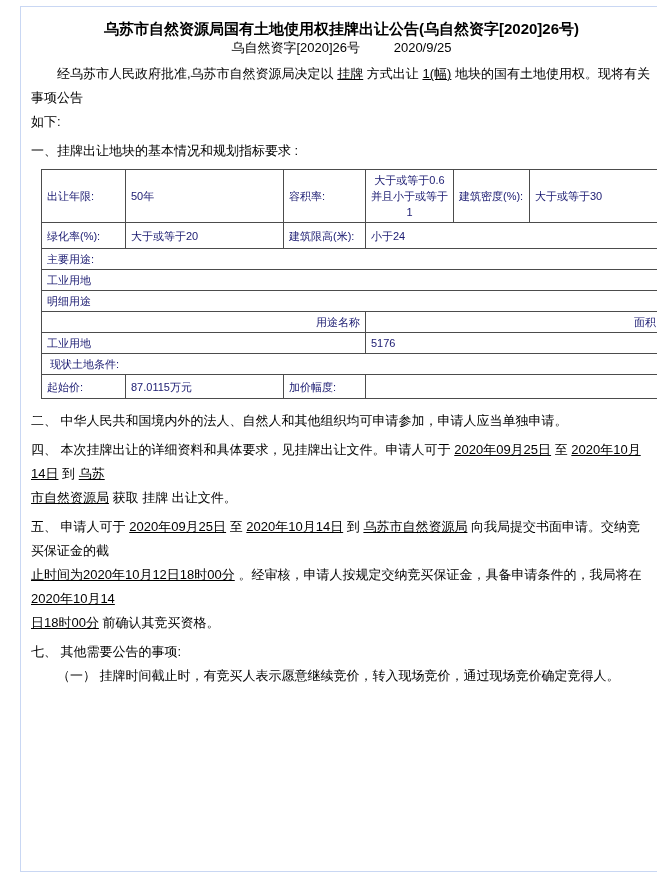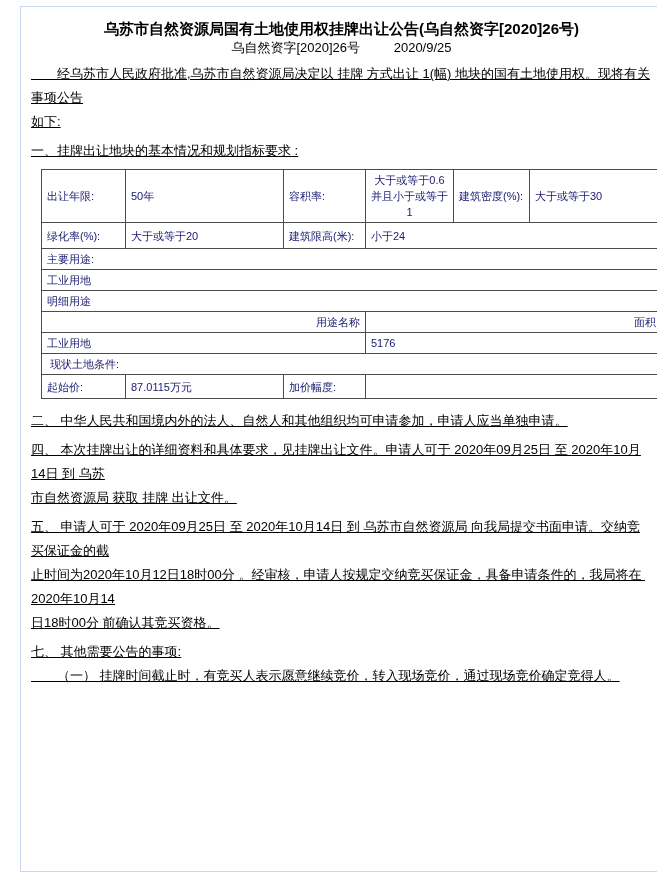--- a/index.html
+++ b/index.html
@@ -4,21 +4,21 @@
 <style>
   html,body{margin:0;padding:0;background:#fff;}
   body{width:657px;height:875px;position:relative;overflow:hidden;
        font-family:"Liberation Sans", sans-serif;color:#000;}
   .page{position:absolute;left:20px;top:6px;width:643px;height:866px;
         border:1px solid #c9d7f3;box-sizing:border-box;background:#fff;overflow:hidden;}
   .inner{padding:9px 10px 0 10px;}
   .title{text-align:center;font-size:15px;font-weight:bold;line-height:21px;margin:2px 0 0 0;}
   .subtitle{text-align:center;font-size:13px;line-height:18px;}
   .subtitle .date{margin-left:30px;}
-  .para{margin:5px 0;font-size:13px;text-decoration:underline;}
+  .para{margin:5px 0;font-size:13px;}
   .para .line{line-height:24px;white-space:pre-wrap;}
   .u{text-decoration:underline;}
   table.land{border-collapse:collapse;table-layout:fixed;width:620px;
              margin:6px 0 10px 10px;font-size:11px;color:#191970;}
   table.land td{border:1px solid #4c4c4c;padding:2px 5px;vertical-align:middle;
                 white-space:pre-wrap;word-wrap:break-word;line-height:16px;}
   table.land td.center{text-align:center;}
 </style>
 </head>
 <body>

